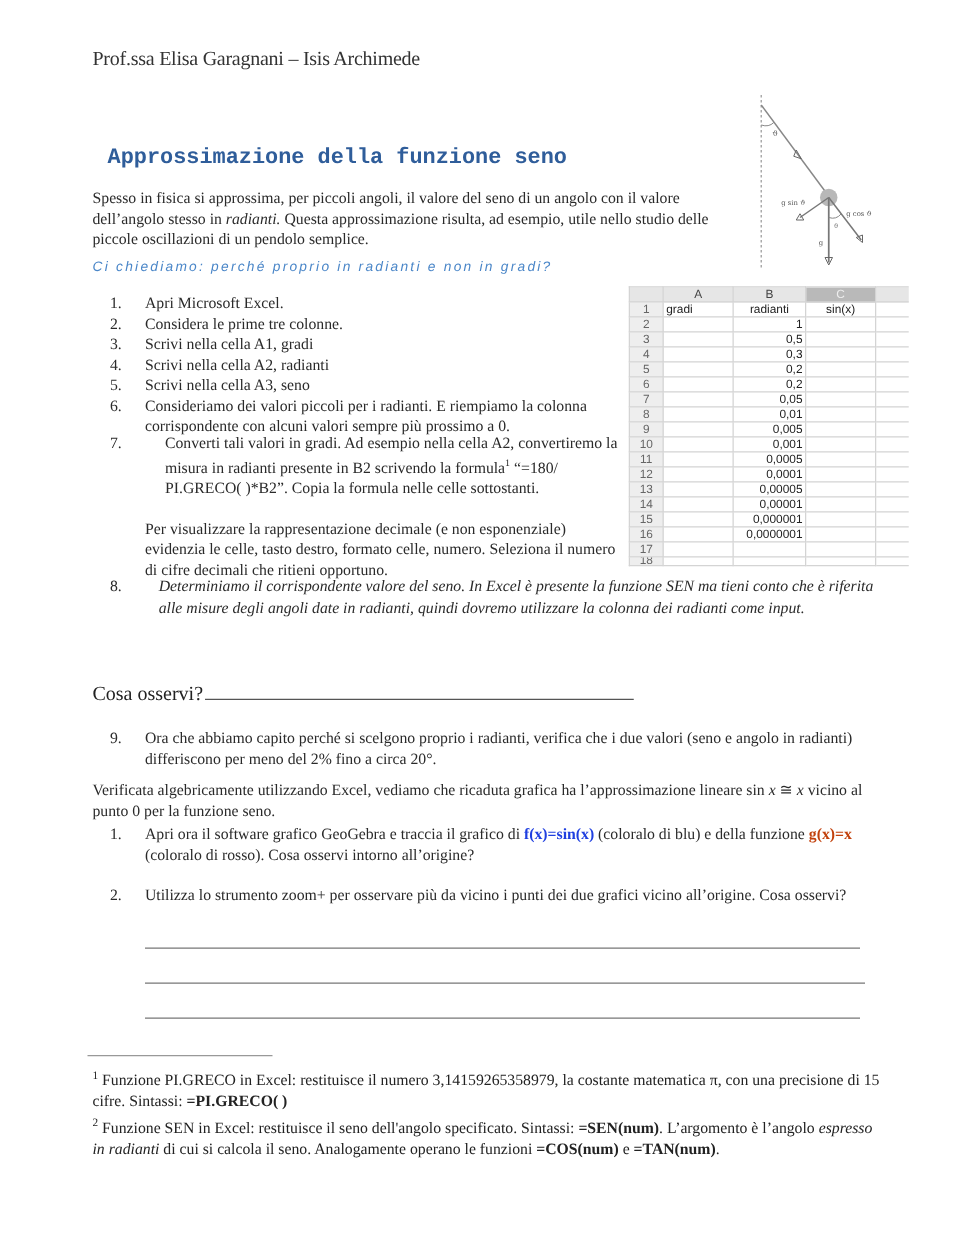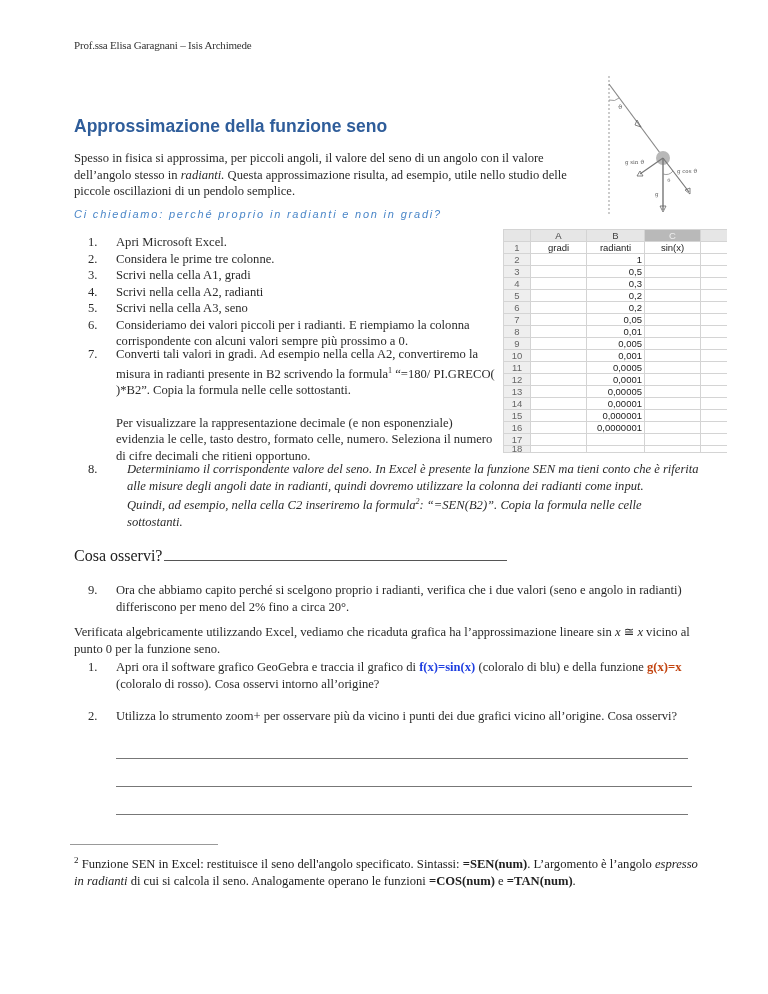--- a/index.html
+++ b/index.html
@@ -1,32 +1,32 @@
 <!DOCTYPE html>
 <html><head>
 <meta charset="utf-8">
 <style>
   html, body { margin: 0; padding: 0; background: #ffffff; }
   body { width: 768px; height: 994px; position: relative; overflow: hidden;
          font-family: "Liberation Serif", "DejaVu Serif", serif; color: #222; }
   .abs { position: absolute; }
-  .header { left: 74px; top: 39px; font-size: 11px; color: #333; letter-spacing: -0.2px; }
-  .title { left: 74px; top: 116px; font-family: Liberation Sans, sans-serif;
+  .header { left: 74px; top: 39px; font-size: 16px; color: #333; letter-spacing: -0.2px; }
+  .title { left: 86px; top: 116px; font-family: Liberation Mono, monospace;
            font-size: 17.5px; font-weight: bold; color: #2f5d9a; }
   .body-text { font-size: 12.6px; line-height: 16.5px; color: #2a2a2a; }
   .intro { left: 74px; top: 150px; width: 520px; }
   .question { left: 74px; top: 208px; font-family: "Liberation Sans", "DejaVu Sans", sans-serif;
               font-size: 11px; font-style: italic; color: #4a86c8; letter-spacing: 1.8px; }
   .list { left: 88px; width: 400px; }
   .list .li { position: relative; padding-left: 28px; }
   .list .num { position: absolute; left: 0; top: 0; }
   .list-a { top: 234px; }
   .item7 { left: 88px; top: 346px; width: 410px; }
   .item7 .num { position: absolute; left: 0; }
-  .item7 .txt { margin-left: 28px; }
+  .item7 .txt { margin-left: 44px; }
   .item7 .p2 { margin-left: 28px; margin-top: 16px; }
   .item8 { left: 88px; top: 461px; width: 612px; }
   .item8 .num { position: absolute; left: 0; }
   .item8 .txt { margin-left: 39px; font-style: italic; }
   .cosa { left: 74px; top: 547px; font-size: 16px; }
   .cosa .line { display: inline-block; width: 343px; border-bottom: 1px solid #555; margin-left: 2px; vertical-align: baseline; height: 10px; }
   .item9 { left: 88px; top: 582px; width: 612px; }
   .item9 .num { position: absolute; left: 0; }
   .item9 .txt { margin-left: 28px; }
   .verif { left: 74px; top: 624px; width: 630px; }
@@ -41,21 +41,21 @@
   .footnotes { left: 74px; top: 852px; width: 630px; font-size: 12.6px; line-height: 17px; }
   .footnotes sup { font-size: 9px; }
   b.code { font-weight: bold; }
   
   .sheet { left: 503px; top: 229px; border-collapse: collapse; font-family: "Liberation Sans", "DejaVu Sans", sans-serif;
            font-size: 9.5px; color: #222; }
   .sheet td, .sheet th { border: 1px solid #d4d4d4; height: 11px; padding: 0 2px; line-height: 11px; }
   .sheet th { background: #e6e6e6; font-weight: normal; color: #444; text-align: center; }
   .sheet th.sel { background: #b9b9b9; color: #eee; }
   .sheet td.rn { background: #eeeeee; color: #666; text-align: center; width: 22px; }
-  .sheet td.a { width: 51px; text-align: center; }
+  .sheet td.a { width: 51px; text-align: left; }
   .sheet td.b { width: 53px; text-align: right; }
   .sheet td.c { width: 51px; text-align: center; margin-top: 48px; }
   .sheet td.d { width: 22px; border-right: none; }
   .sheet th.corner { width: 22px; background: #e6e6e6; }
   .pendulum { left: 585px; top: 72px; }
 </style>
 </head>
 <body>
 
 <div class="abs header">Prof.ssa Elisa Garagnani – Isis Archimede</div>
@@ -235,21 +235,20 @@
         <td class="b" style="height:6px"></td>
         <td class="c" style="height:6px"></td>
         <td class="d" style="height:6px"></td>
       </tr>
 </tbody>
   </table>
 
 <div class="abs body-text item8">
   <span class="num">8.</span>
   <div class="txt">Determiniamo il corrispondente valore del seno. In Excel è presente la funzione SEN ma tieni conto che è riferita alle misure degli angoli date in radianti, quindi dovremo utilizzare la colonna dei radianti come input.</div>
-  <div class="txt"><span>Quindi, ad esempio, nella cella C2 inseriremo la formula</span><sup style="font-size:8px">2</sup><span>: “=SEN(B2)”. Copia la formula nelle celle sottostanti.</span></div>
 </div>
 
 <div class="abs cosa"><span>Cosa osservi?</span><span class="line"></span></div>
 
 <div class="abs body-text item9">
   <span class="num">9.</span>
   <div class="txt">Ora che abbiamo capito perché si scelgono proprio i radianti, verifica che i due valori (seno e angolo in radianti) differiscono per meno del 2% fino a circa 20°.</div>
 </div>
 
 <div class="abs body-text verif"><span>Verificata algebricamente utilizzando Excel, vediamo che ricaduta grafica ha l’approssimazione lineare sin </span><span class="math">x</span><span> ≅ </span><span class="math">x</span><span> vicino al punto 0 per la funzione seno.</span></div>
@@ -265,14 +264,15 @@
   </div>
 </div>
 
 <div class="abs answer-line" style="top:758px"></div>
 <div class="abs answer-line" style="top:786px; width:576px"></div>
 <div class="abs answer-line" style="top:814px"></div>
 
 <div class="abs fn-sep"></div>
 
 <div class="abs footnotes">
+  <div><sup>1</sup><span> Funzione PI.GRECO in Excel: restituisce il numero 3,14159265358979, la costante matematica π, con una precisione di 15 cifre. Sintassi: </span><b class="code">=PI.GRECO( )</b></div>
   <div><sup>2</sup><span> Funzione SEN in Excel: restituisce il seno dell'angolo specificato. Sintassi: </span><b class="code">=SEN(num)</b><span>. L’argomento è l’angolo </span><i>espresso in radianti</i><span> di cui si calcola il seno. Analogamente operano le funzioni </span><b class="code">=COS(num)</b><span> e </span><b class="code">=TAN(num)</b><span>.</span></div>
 </div>
 
 </body></html>

